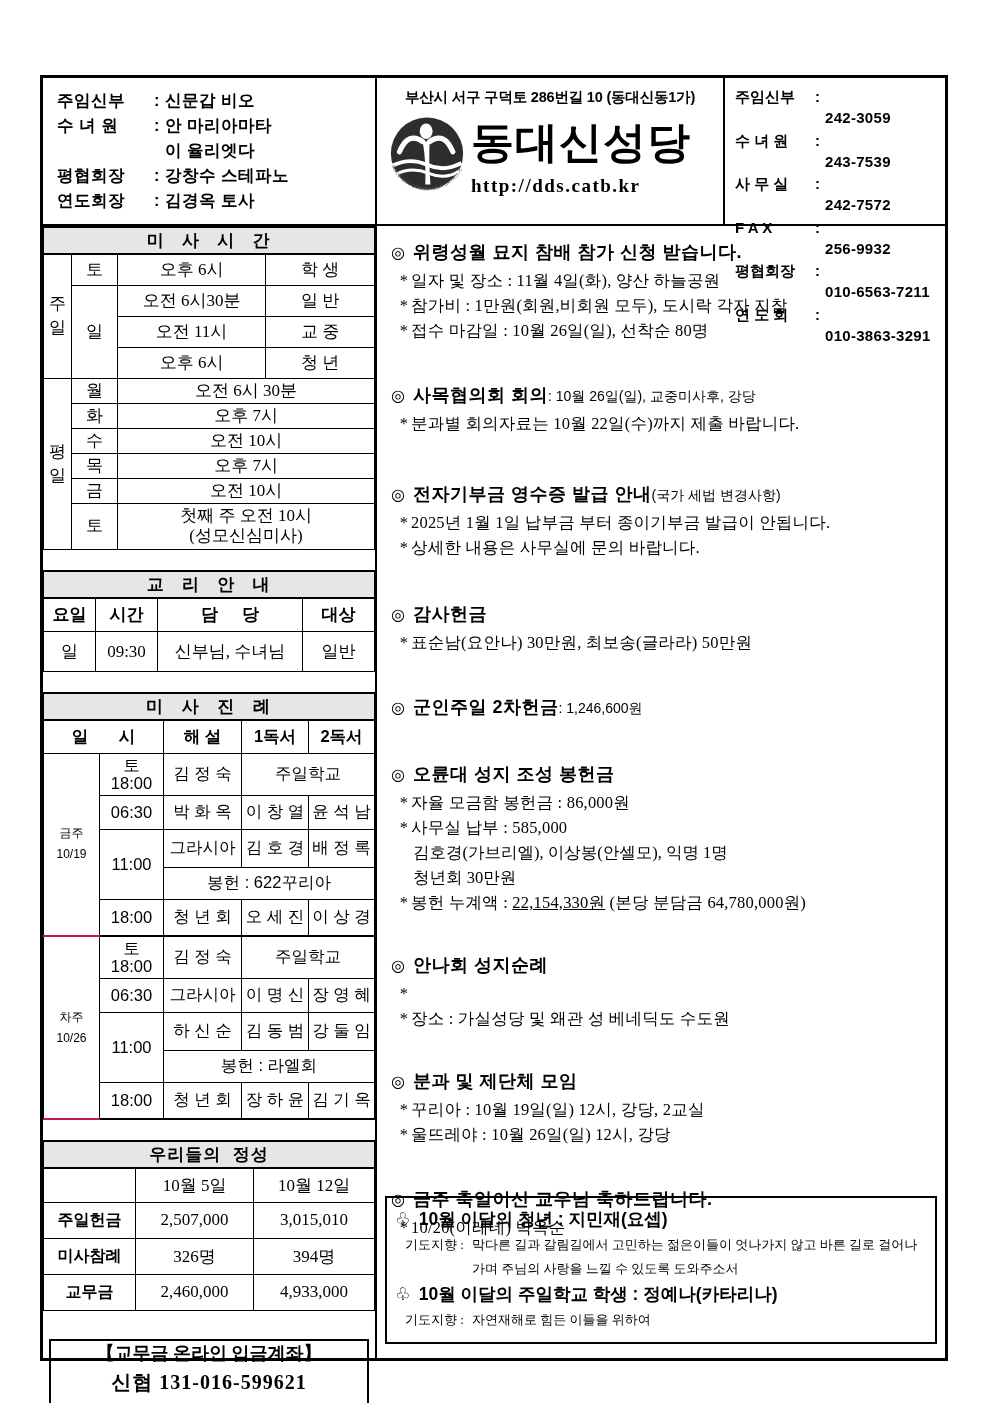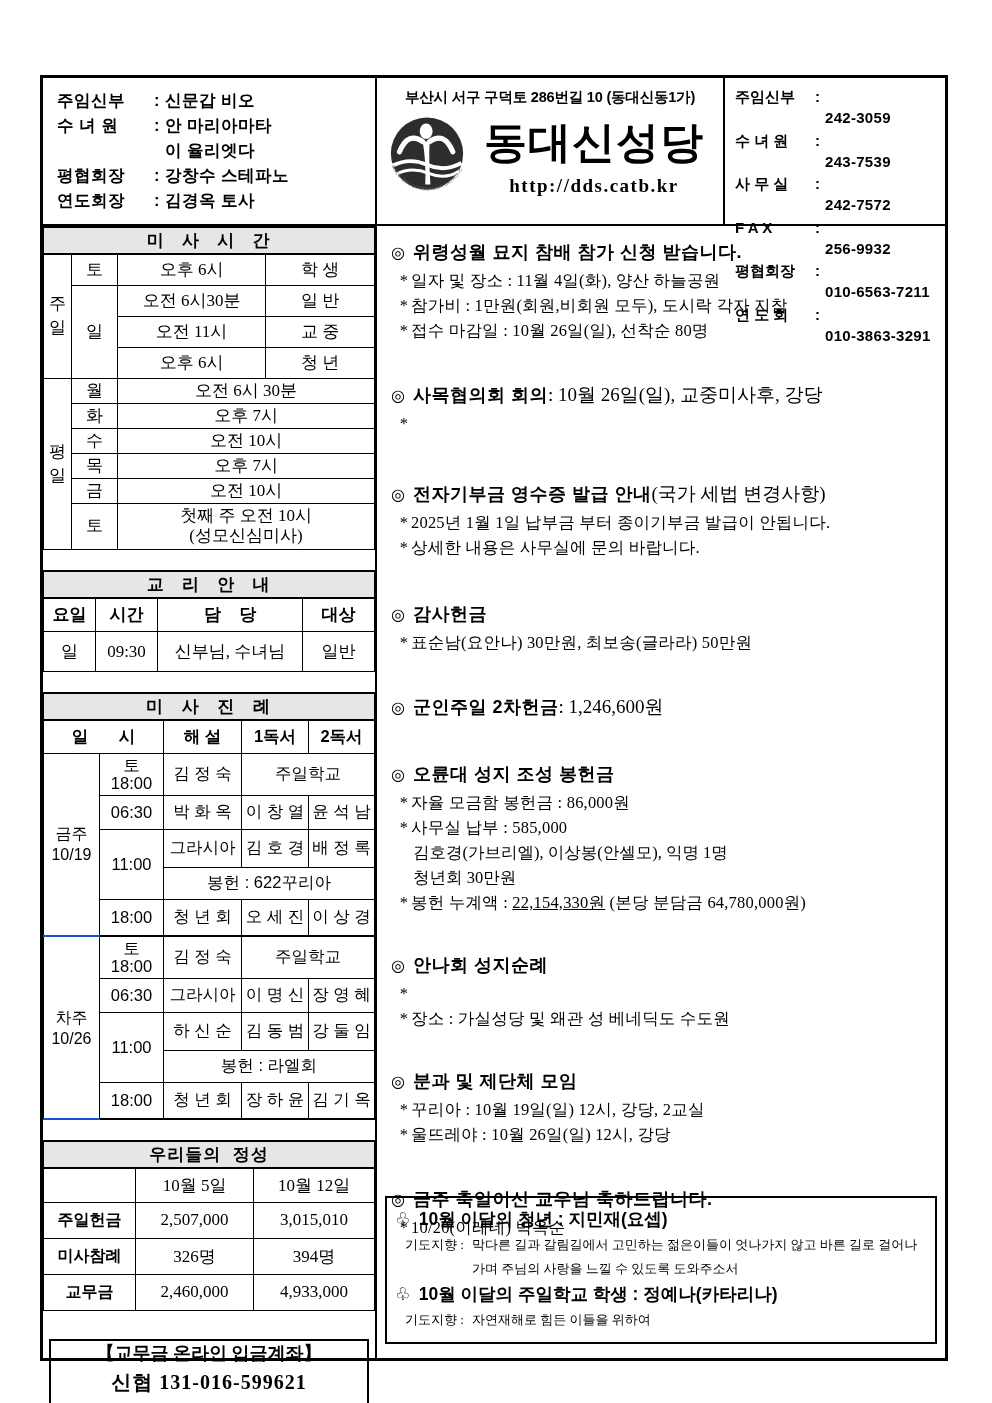--- a/index.html
+++ b/index.html
@@ -11,21 +11,21 @@
   
   .header-row { display:flex; height:148px; border-bottom:2px solid #000; }
   .h-left { width:334px; border-right:2px solid #000; padding:10px 10px 6px 14px; }
   .info-row { display:flex; font-weight:bold; font-size:16.5px; line-height:25px; letter-spacing:.5px; }
   .info-label { width:92px; }
   .info-colon { width:16px; text-align:center; }
   .h-center { width:348px; border-right:2px solid #000; padding:6px 6px 13px 6px; position:relative; }
   .addr { text-align:center; font-weight:bold; font-size:14.5px; letter-spacing:-.2px; margin-top:4px; }
   .center-body { display:flex; margin-top:4px; }
   .logo-wrap { width:88px; height:92px; flex:none; display:flex; align-items:center; justify-content:center; }
-  .center-text { flex:1; display:flex; flex-direction:column; align-items:center; justify-content:center; }
+  .center-text { flex:1; display:flex; flex-direction:column; justify-content:center; }
   .church-name { font-size:43px; font-weight:bold; letter-spacing:1px; line-height:50px; }
   .church-url { font-family:"Liberation Serif", serif; font-weight:bold; font-size:19px; letter-spacing:1.5px; margin-top:8px; }
   .h-right { flex:1; padding:8px 6px 4px 10px; }
   .contact-row { display:flex; font-weight:bold; font-size:15px; line-height:22.5px; }
   .c-label { width:80px; }
   .c-colon { width:10px; }
   .c-value { letter-spacing:.3px;margin-top:21px; }
 
   
   .main-row { display:flex; flex:1; min-height:0; }
@@ -36,26 +36,26 @@
   table { border-collapse:collapse; width:100%; table-layout:fixed; }
   td { border:1px solid #000; text-align:center; vertical-align:middle; overflow:hidden; }
   tr.tbl-title td { background:#e6e6e6; font-weight:bold; font-size:17px; height:27px;
                     border-top:2px solid #000; border-bottom:2px solid #000; word-spacing:10px; letter-spacing:2px; }
   .mass-tbl td { font-family:"Liberation Serif", serif; font-size:17px; }
   .mass-tbl .grp { font-size:17px; line-height:22px; }
   .mass-tbl tr.sun td { height:31px; }
   .mass-tbl tr.wk td { height:25px; }
   .mass-tbl tr.wk-last td { height:46px; line-height:20px; }
   .cate-tbl td { font-family:"Liberation Serif", serif; font-size:17px; }
-  .cate-tbl tr.hd td { height:34px; font-weight:bold; }
+  .cate-tbl tr.hd td { height:34px; font-weight:bold;font-family:Liberation Mono, monospace; }
   .cate-tbl tr.dt td { height:40px; }
   .lit-tbl td { font-size:16.5px; }
   .lit-tbl tr.hd td { height:33px; font-weight:bold; }
   .lit-hd1 { word-spacing:26px; }
-  .lit-tbl .grp { font-size:16px; line-height:21px; border-bottom:2px solid #1d4ed8; }
+  .lit-tbl .grp { font-size:12px; line-height:21px; border-bottom:2px solid #be185d; }
   .lit-tbl tr.r1 td { height:42px; }
   .lit-tbl tr.r2 td { height:34px; }
   .lit-tbl tr.r3 td { height:38px; }
   .lit-tbl tr.r4 td { height:32px; }
   .lit-tbl tr.r5 td { height:37px; border-bottom:2px solid #000; }
   .two-line { line-height:18px; font-size:15.5px; }
   .off-tbl tr.hd td { height:34px; font-family:"Liberation Serif", serif; font-size:17px; }
   .off-tbl tr.dt td { height:36px; }
   .off-tbl .lbl { font-weight:bold; font-size:16px; }
   .off-tbl .num { font-family:"Liberation Serif", serif; font-size:17px; }
@@ -65,21 +65,21 @@
                  font-family:"Liberation Serif", serif; font-weight:bold; }
   .acc-title { font-size:18px; }
   .acc-num { font-size:20px; letter-spacing:1px; }
   .acc-holder { font-size:17px; }
 
   
   .ann { margin-bottom:38px; }
   .ann-title-line { display:flex; align-items:baseline; font-size:18px; line-height:24px; }
   .ann-bullet { margin-right:8px; font-size:16px; }
   .ann-title { font-weight:bold; letter-spacing:.5px; }
-  .ann-rest { font-family:Liberation Serif, serif; font-size:19px; }
+  .ann-rest { font-family:Liberation Sans, sans-serif; font-size:14px; }
   .ann-items { list-style:none; margin-top:3px; }
   .ann-items li, .ann-line { display:flex; font-family:"Liberation Serif", serif; font-size:16.5px;
                  line-height:25px; letter-spacing:.2px; }
   .li-bullet { width:14px; margin-left:6px; flex:none; text-align:center; }
   .plain-line { font-family:"Liberation Serif", serif; font-size:16.5px; line-height:25px; padding-left:22px; }
   .u { text-decoration:underline; }
 
   .prayer-box { position:absolute; left:8px; right:8px; bottom:14px; border:2px solid #000;
                 padding:8px 10px 10px 8px; }
   .p-title { display:flex; align-items:baseline; font-weight:bold; font-size:17.5px; line-height:27px; }
@@ -431,20 +431,21 @@
 
         <div class="ann" style="margin-bottom:46px;">
           <div class="ann-title-line">
             <span class="ann-bullet">◎</span>
             <span class="ann-title">사목협의회 회의</span>
             <span class="ann-rest"> : 10월 26일(일), 교중미사후, 강당</span>
           </div>
           <ul class="ann-items">
             <li>
                 <span class="li-bullet">*</span>
+                <span>분과별 회의자료는 10월 22일(수)까지 제출 바랍니다.</span>
               </li>
           </ul>
         </div>
 
         <div class="ann" style="margin-bottom:42px;">
           <div class="ann-title-line">
             <span class="ann-bullet">◎</span>
             <span class="ann-title">전자기부금 영수증 발급 안내</span>
             <span class="ann-rest">(국가 세법 변경사항)</span>
           </div>

